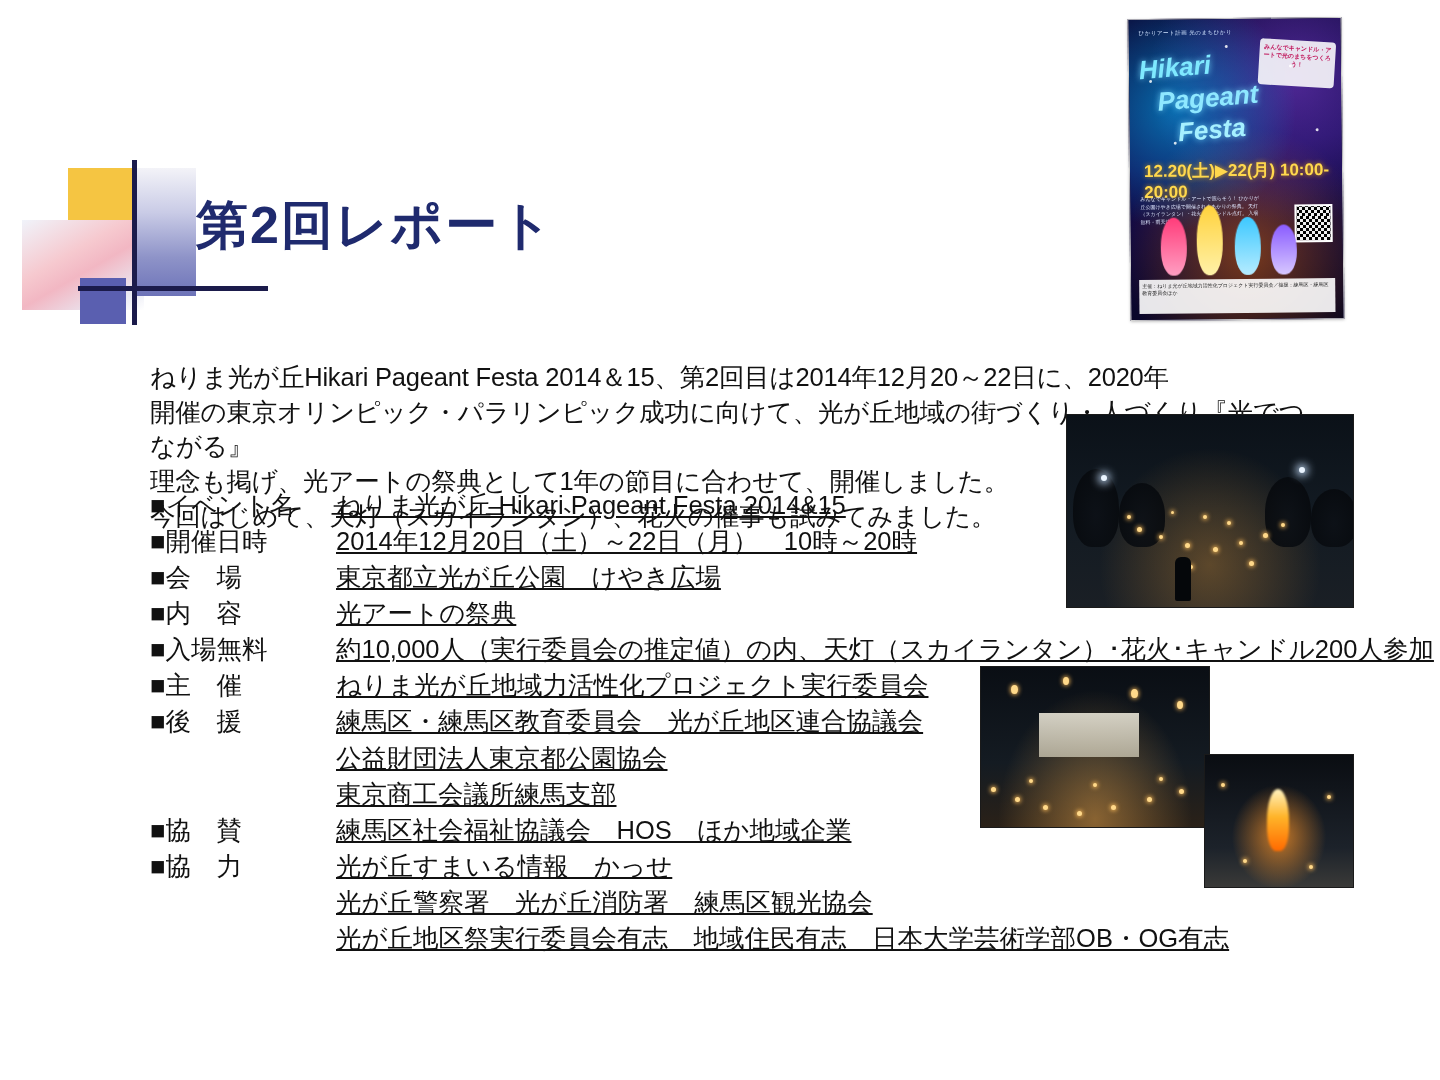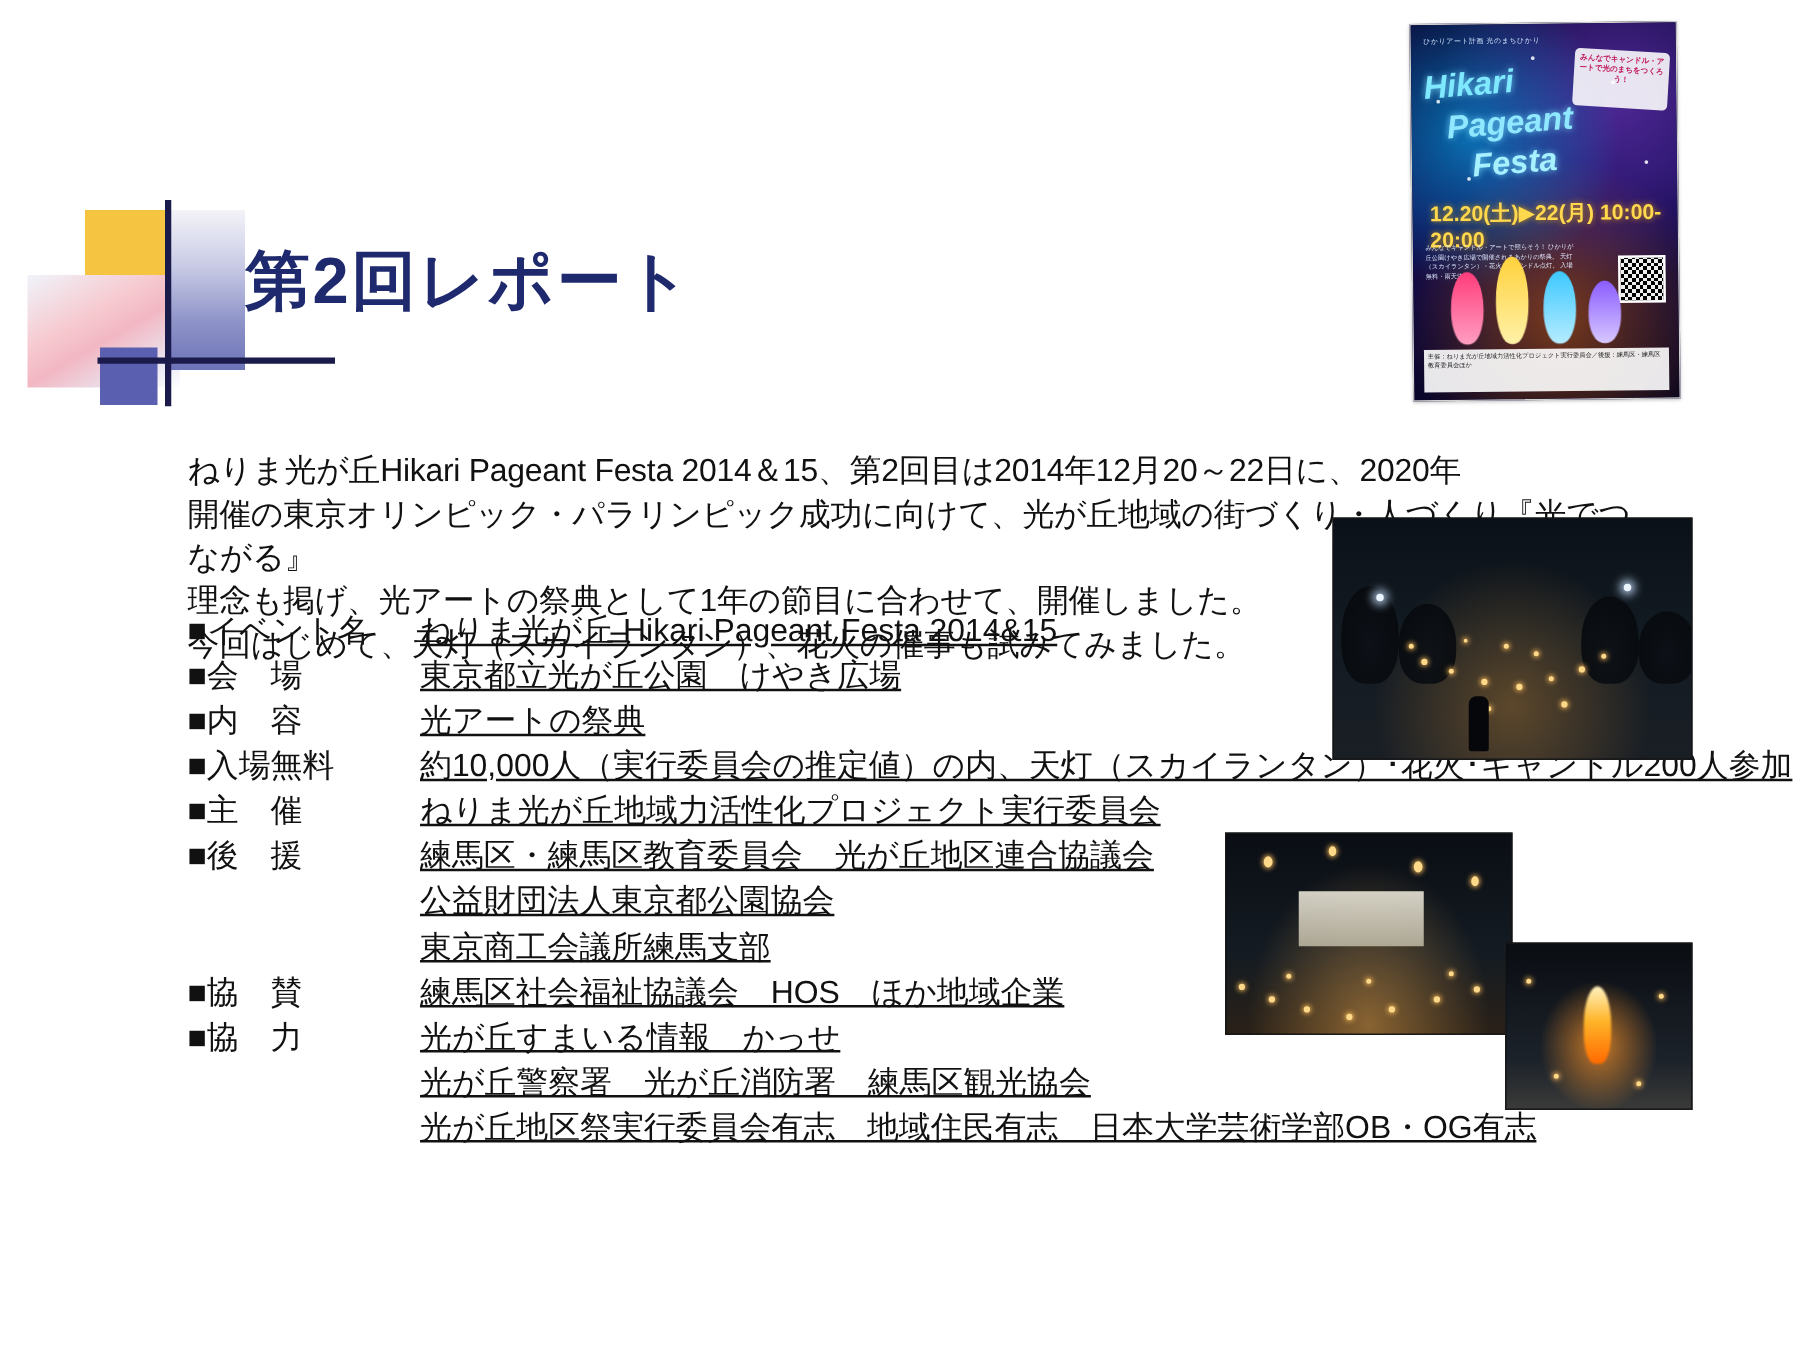--- a/index.html
+++ b/index.html
@@ -340,20 +340,24 @@
     <p>ねりま光が丘Hikari Pageant Festa 2014＆15、第2回目は2014年12月20～22日に、2020年</p>
     <p>開催の東京オリンピック・パラリンピック成功に向けて、光が丘地域の街づくり・人づくり『光でつながる』</p>
     <p>理念も掲げ、光アートの祭典として1年の節目に合わせて、開催しました。</p>
     <p>今回はじめて、天灯（スカイランタン）、花火の催事も試みてみました。</p>
   </div>
 
   <div class="details">
     <div class="row">
       <div class="label">■イベント名</div>
       <div class="value">ねりま光が丘 Hikari Pageant Festa 2014&amp;15</div>
+    </div>
+    <div class="row">
+      <div class="label">■開催日時</div>
+      <div class="value">2014年12月20日（土）～22日（月）　10時～20時</div>
     </div>
     <div class="row">
       <div class="label">■会　場</div>
       <div class="value">東京都立光が丘公園　けやき広場</div>
     </div>
     <div class="row">
       <div class="label">■内　容</div>
       <div class="value">光アートの祭典</div>
     </div>
     <div class="row">

